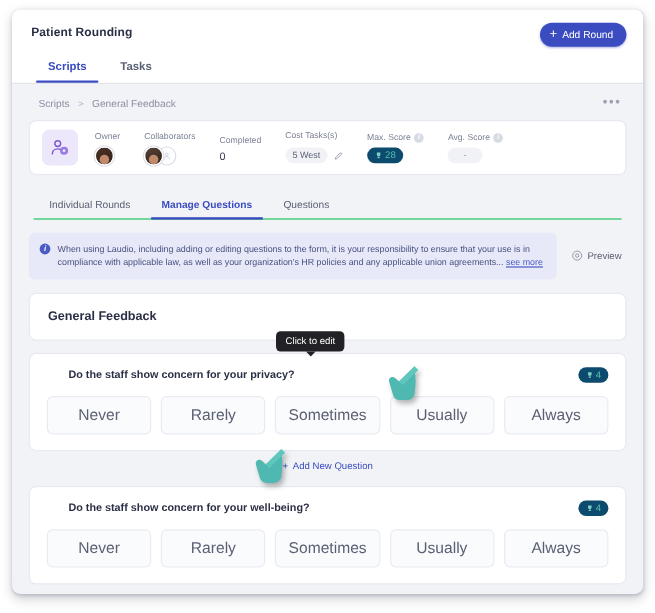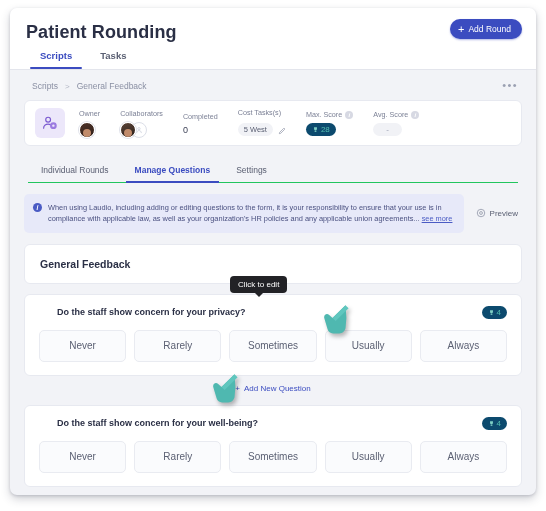--- a/index.html
+++ b/index.html
@@ -21,21 +21,21 @@
 
   
   .header {
     position: relative;
     height: 62px;
     background: #ffffff;
     border-bottom: 1px solid #e3e5ec;
   }
   .page-title {
     position: absolute; left: 16px; top: 14px;
-    font-size: 18px; font-weight: bold; color: #2a2f45;
+    font-size: 10px; font-weight: bold; color: #2a2f45;
     letter-spacing: .1px;
   }
   .add-round-btn {
     position: absolute; right: 14px; top: 11px;
     height: 20px; padding: 0 11px 0 8px;
     background: #3b4cc0;
     color: #fff; border: none; border-radius: 10px;
     font-size: 8.5px; font-family: "Liberation Sans", sans-serif;
     display: flex; align-items: center; gap: 4px;
     cursor: pointer;
@@ -199,21 +199,21 @@
     background: #fff; border: 1px solid #e7e9f0; border-radius: 6px;
     margin-top: 10px; padding: 11px 14px 13px 14px; position: relative;
   }
   .q-head { display: flex; align-items: center; justify-content: space-between; padding-left: 18px; }
   .q-text { font-size: 9px; font-weight: bold; color: #2a2f45; }
   .q-options { display: flex; gap: 8px; margin-top: 11px; }
   .q-opt {
     flex: 1; height: 32px; border: 1px solid #e9ebf1; border-radius: 5px;
     background: #fafbfd;
     display: flex; align-items: center; justify-content: center;
-    font-size: 10px; color: #5b6073; cursor: pointer;
+    font-size: 13px; color: #5b6073; cursor: pointer;
   }
 
   .add-question-row {
     display: flex; align-items: center; justify-content: center;
     padding: 8px 0 2px 0; position: relative;
   }
   .add-question-btn {
     display: flex; align-items: center; gap: 4px;
     font-size: 8px; color: #3b4cc0; cursor: pointer;
   }
@@ -328,21 +328,21 @@
     </div>
 
     <div class="section-tabs">
       <div class="stab">
         <span>Individual Rounds</span>
       </div>
       <div class="stab active">
         <span>Manage Questions</span>
       </div>
       <div class="stab">
-        <span>Settings</span>
+        <span>Questions</span>
       </div>
     </div>
 
     <div class="banner-row">
       <div class="banner">
         <span class="banner-icon">i</span>
         <div class="banner-text">
           <span>When using Laudio, including adding or editing questions to the form, it is your responsibility to ensure that your use is in compliance with applicable law, as well as your organization's HR policies and any applicable union agreements...</span>
           <span class="see-more">see more</span>
         </div>

